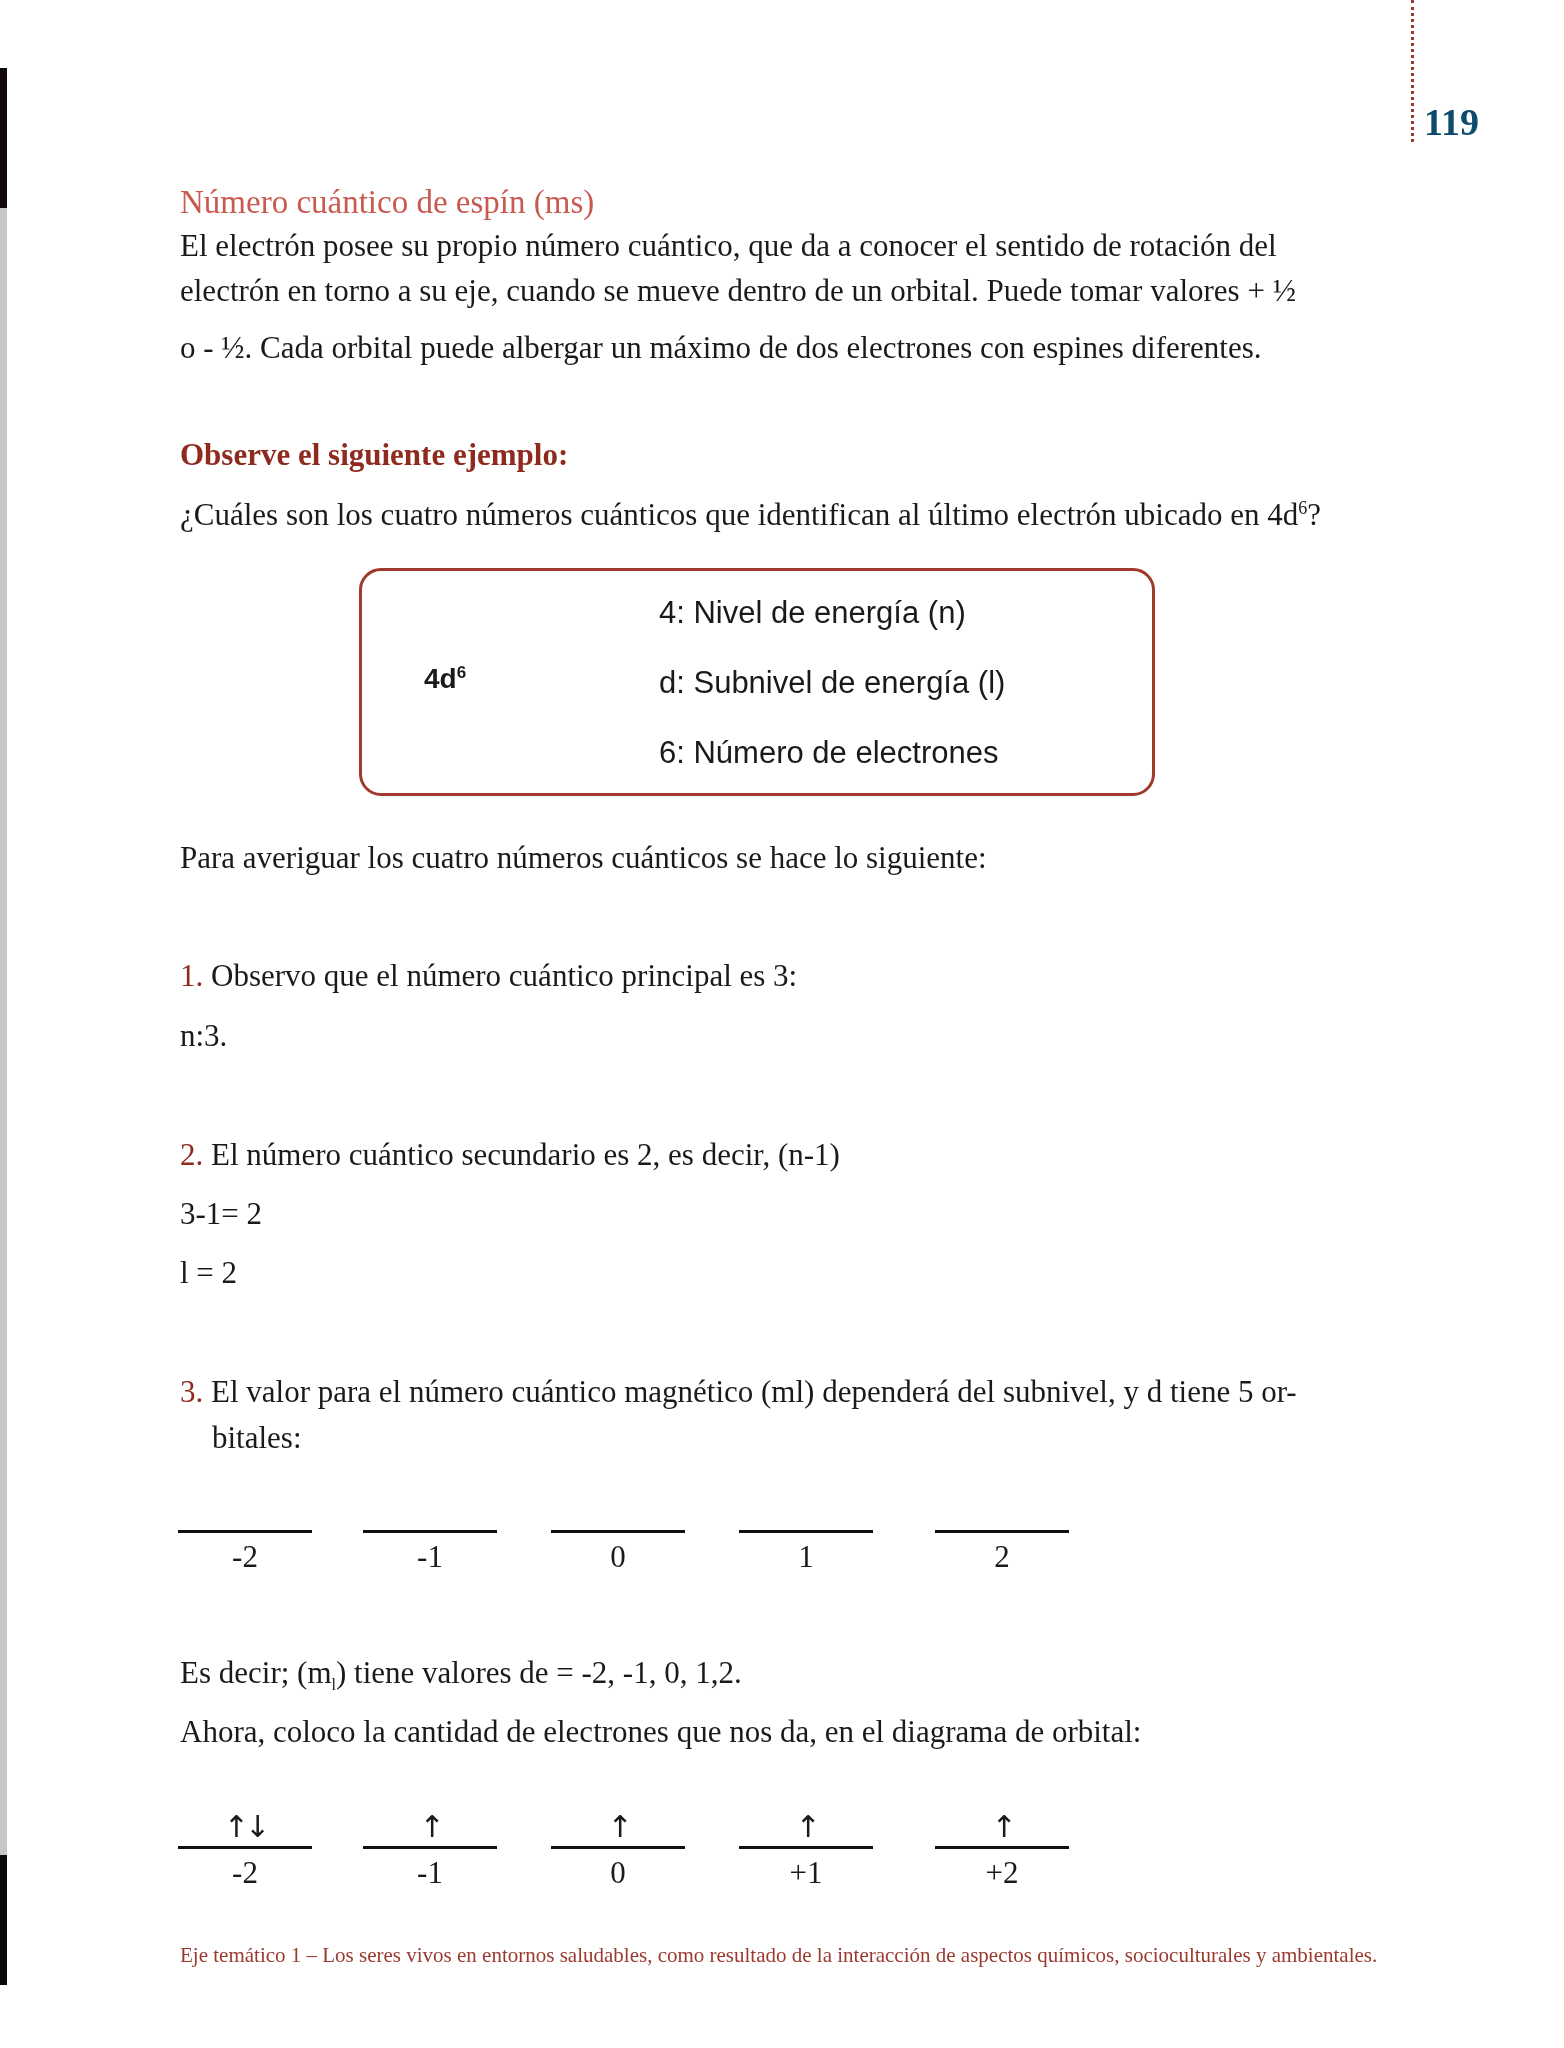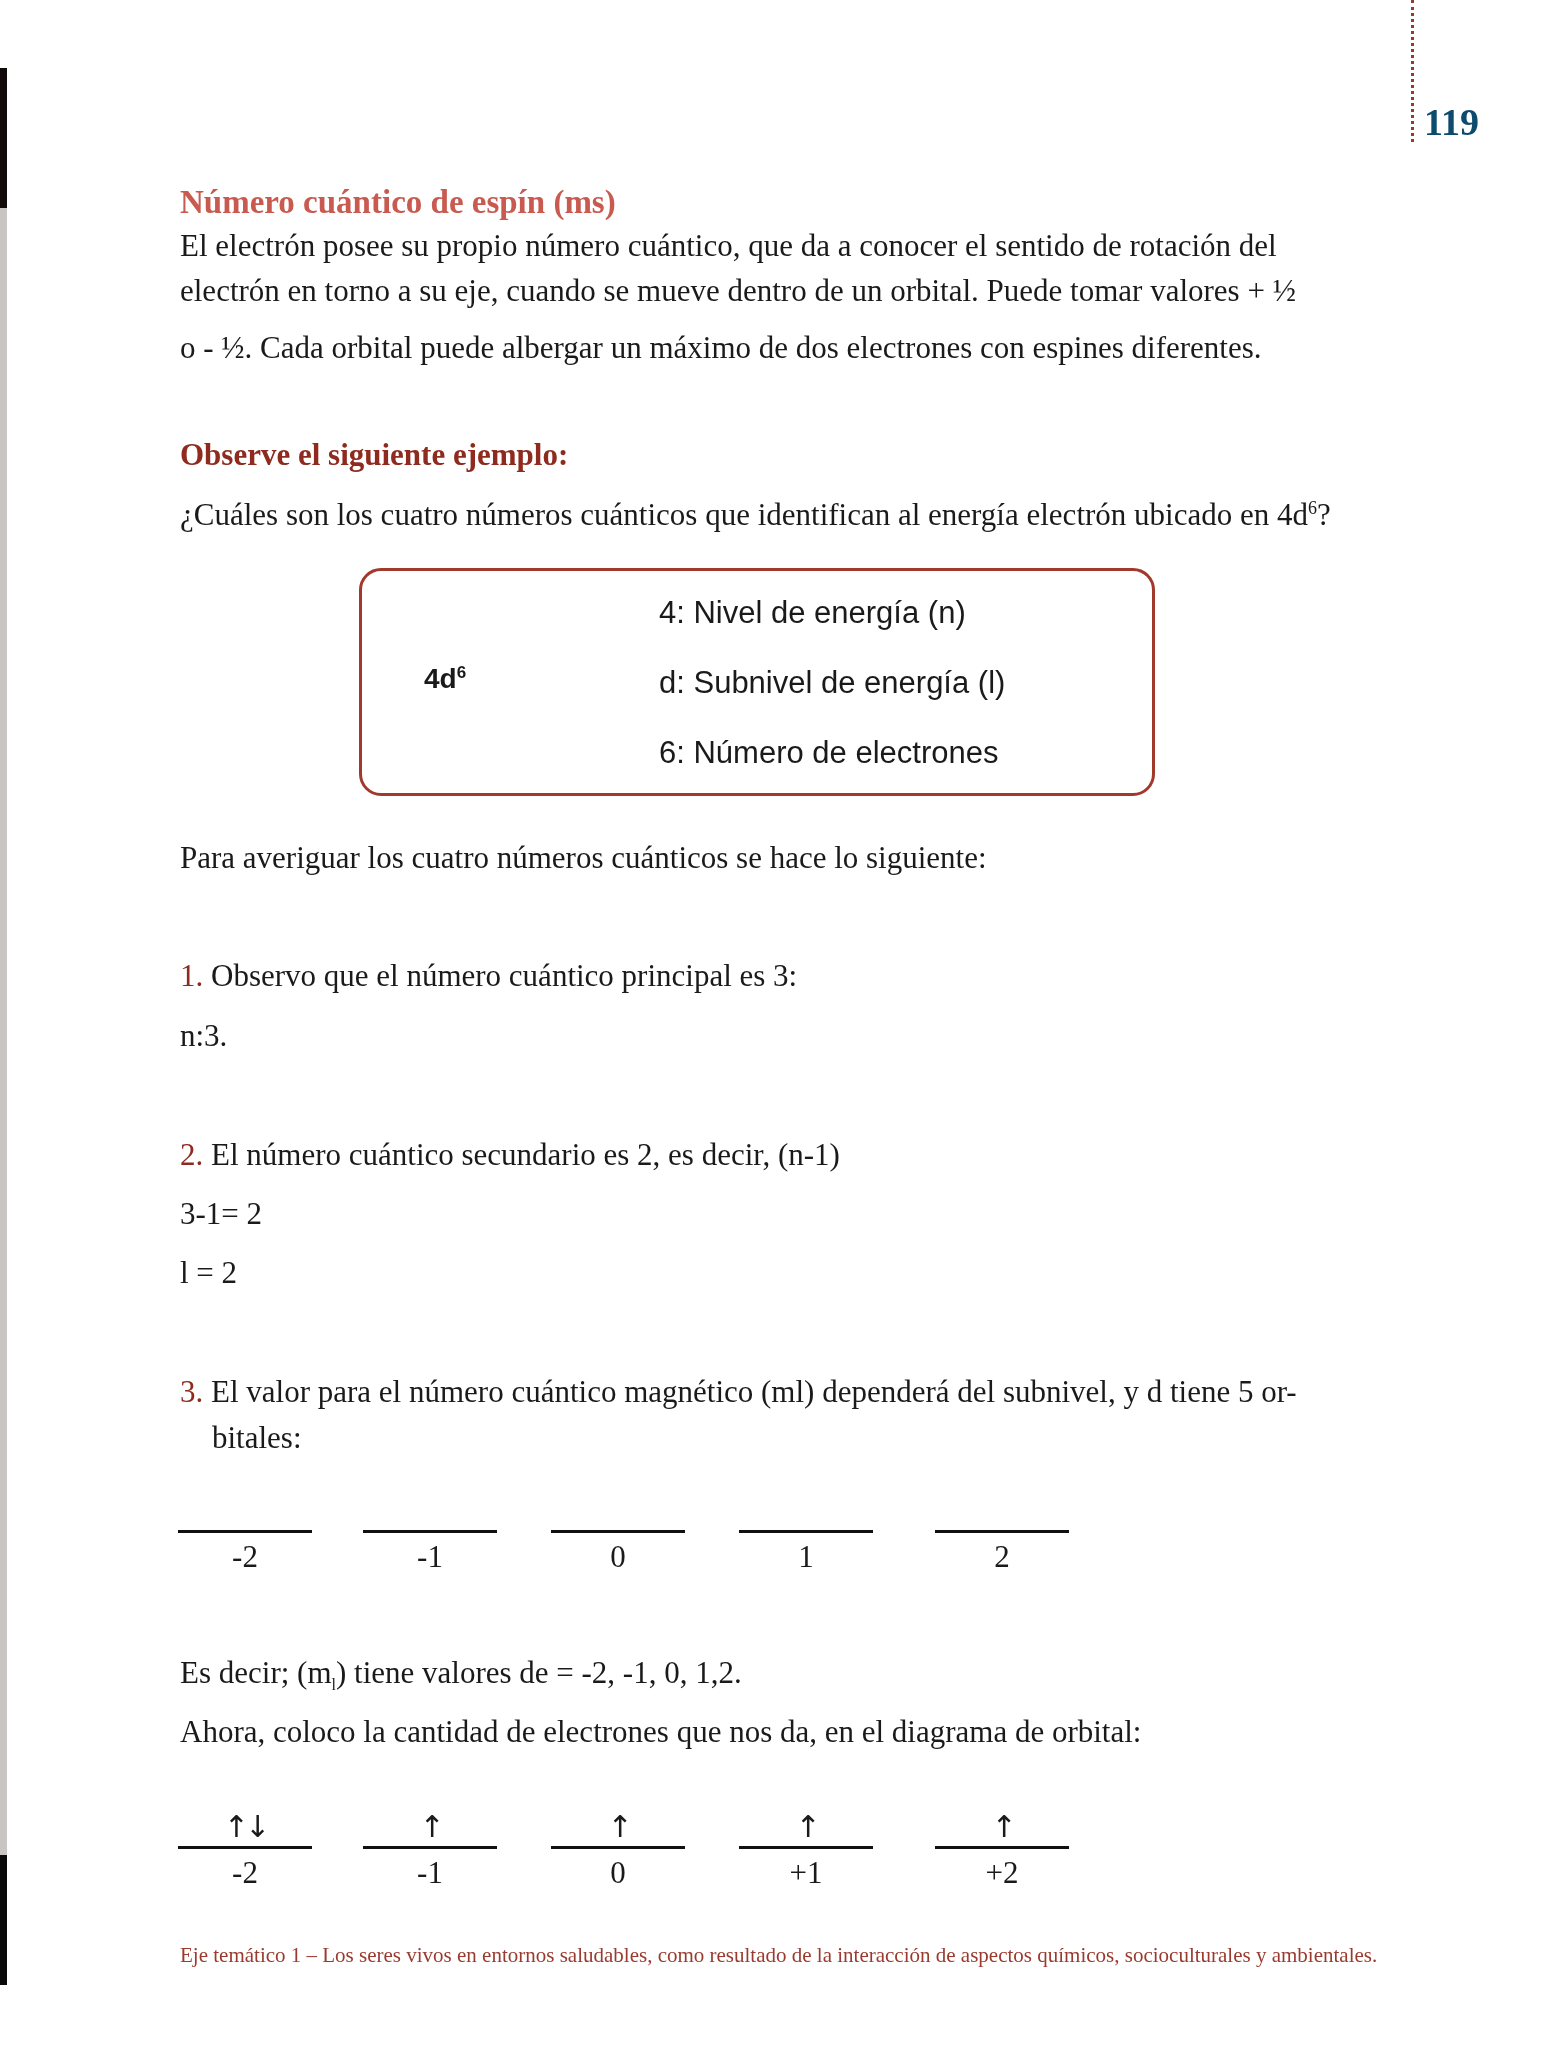--- a/index.html
+++ b/index.html
@@ -9,21 +9,21 @@
       font-family: "Liberation Serif", "DejaVu Serif", serif;
       color: #1a1a1a;
     }
     .binding-top { position: absolute; left: 0; top: 68px; width: 7px; height: 140px; background: #120a0a; }
     .binding-mid { position: absolute; left: 0; top: 208px; width: 7px; height: 1655px; background: #c9c5c5; }
     .binding-bot { position: absolute; left: 0; top: 1855px; width: 7px; height: 130px; background: #0a0a0a; }
     .dotted-rule { position: absolute; left: 1411px; top: 0; height: 142px; border-left: 3px dotted #9a3a2e; }
     .page-number { position: absolute; left: 1424px; top: 100px; font-size: 38px; font-weight: bold; color: #0c4a6e; }
 
     .abs { position: absolute; left: 180px; }
-    .h-section { font-size: 33px; color: #c85a50; font-weight: bold; }
+    .h-section { font-size: 33px; color: #c85a50; font-weight: normal; }
     .h-example { font-size: 31px; color: #8e2a1e; font-weight: bold; }
     .line { font-size: 31px; }
     .num { color: #8e2a1e; }
 
     .box {
       position: absolute; left: 359px; top: 568px; width: 796px; height: 228px;
       border: 3px solid #a1392c; border-radius: 22px; box-sizing: border-box;
       font-family: "Liberation Sans", "DejaVu Sans", sans-serif;
     }
     .box .cfg { position: absolute; left: 62px; top: 92px; font-size: 28px; font-weight: bold; }
@@ -47,21 +47,21 @@
 <div class="dotted-rule"></div>
 <div class="page-number">119</div>
 
 <div class="abs h-section" style="top:184px;">Número cuántico de espín (ms)</div>
 <div class="abs line" style="top:228px;">El electrón posee su propio número cuántico, que da a conocer el sentido de rotación del</div>
 <div class="abs line" style="top:273px;">electrón en torno a su eje, cuando se mueve dentro de un orbital. Puede tomar valores + ½</div>
 <div class="abs line" style="top:330px;">o  - ½. Cada orbital puede albergar un máximo de dos electrones con espines diferentes.</div>
 
 <div class="abs h-example" style="top:437px;">Observe el siguiente ejemplo:</div>
 <div class="abs line" style="top:497px;">
-  <span>¿Cuáles son los cuatro números cuánticos que identifican al energía electrón ubicado en 4d</span><sup style="font-size:18px;">6</sup><span>?</span>
+  <span>¿Cuáles son los cuatro números cuánticos que identifican al último electrón ubicado en 4d</span><sup style="font-size:18px;">6</sup><span>?</span>
 </div>
 
 <div class="box">
   <div class="cfg">
     <span>4d</span><sup>6</sup>
   </div>
   <div class="row" style="top:24px;">4: Nivel de energía (n)</div>
   <div class="row" style="top:94px;">d: Subnivel de energía (l)</div>
   <div class="row" style="top:164px;">6: Número de electrones</div>
 </div>

